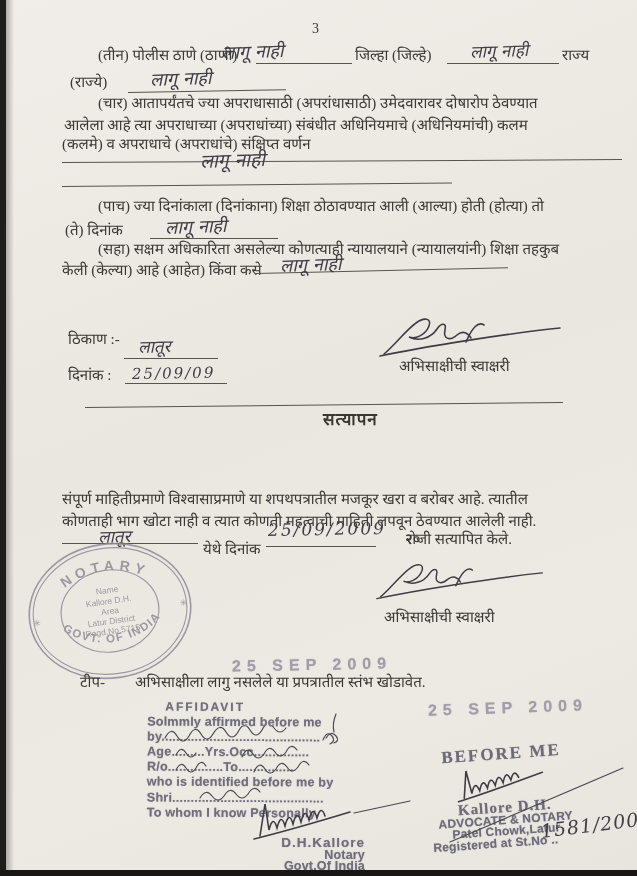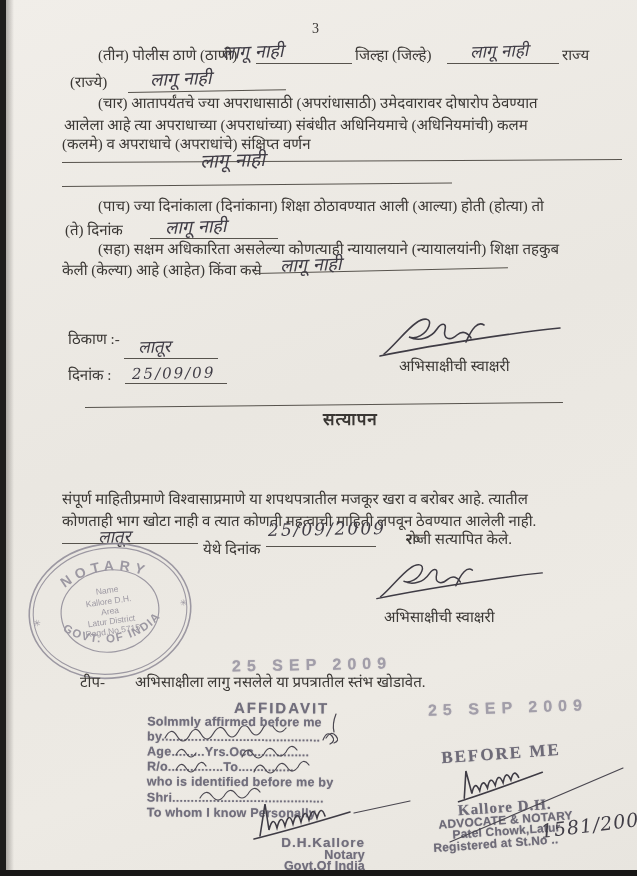--- a/index.html
+++ b/index.html
@@ -125,21 +125,21 @@
   <div class="t dev" style="left:384px;top:608px;">अभिसाक्षीची स्वाक्षरी</div>
 
   <div class="t datestamp" style="left:232px;top:655px;transform:rotate(-1deg);">25 SEP 2009</div>
 
   <div class="t dev" style="left:80px;top:673px;">टीप-</div>
   <div class="t dev" style="left:135px;top:673px;">अभिसाक्षीला लागु नसलेले या प्रपत्रातील स्तंभ खोडावेत.</div>
 
   <div class="t datestamp" style="left:428px;top:698px;transform:rotate(-2deg);">25 SEP 2009</div>
 
   <div class="t stamp stamp-blur" style="left:147px;top:700px;width:182px;transform:rotate(0.3deg);">
-    <p class="aff-line" style="text-align:right;font-size:15px;letter-spacing:2px;margin-left:18px;">AFFIDAVIT</p>
+    <p class="aff-line" style="text-align:left;font-size:12px;letter-spacing:2px;margin-left:18px;">AFFIDAVIT</p>
     <p class="aff-line">Solmmly affirmed before me</p>
     <p class="aff-line">by...........................................</p>
     <p class="aff-line">Age.........Yrs.Occ...............</p>
     <p class="aff-line">R/o...............To...............</p>
     <p class="aff-line">who is identified before me by</p>
     <p class="aff-line">Shri.........................................</p>
     <p class="aff-line">To whom I know Personally</p>
   </div>
 
   <svg class="scribble" style="position:absolute;left:163px;top:726px;" width="175" height="22" viewBox="0 0 175 22">

